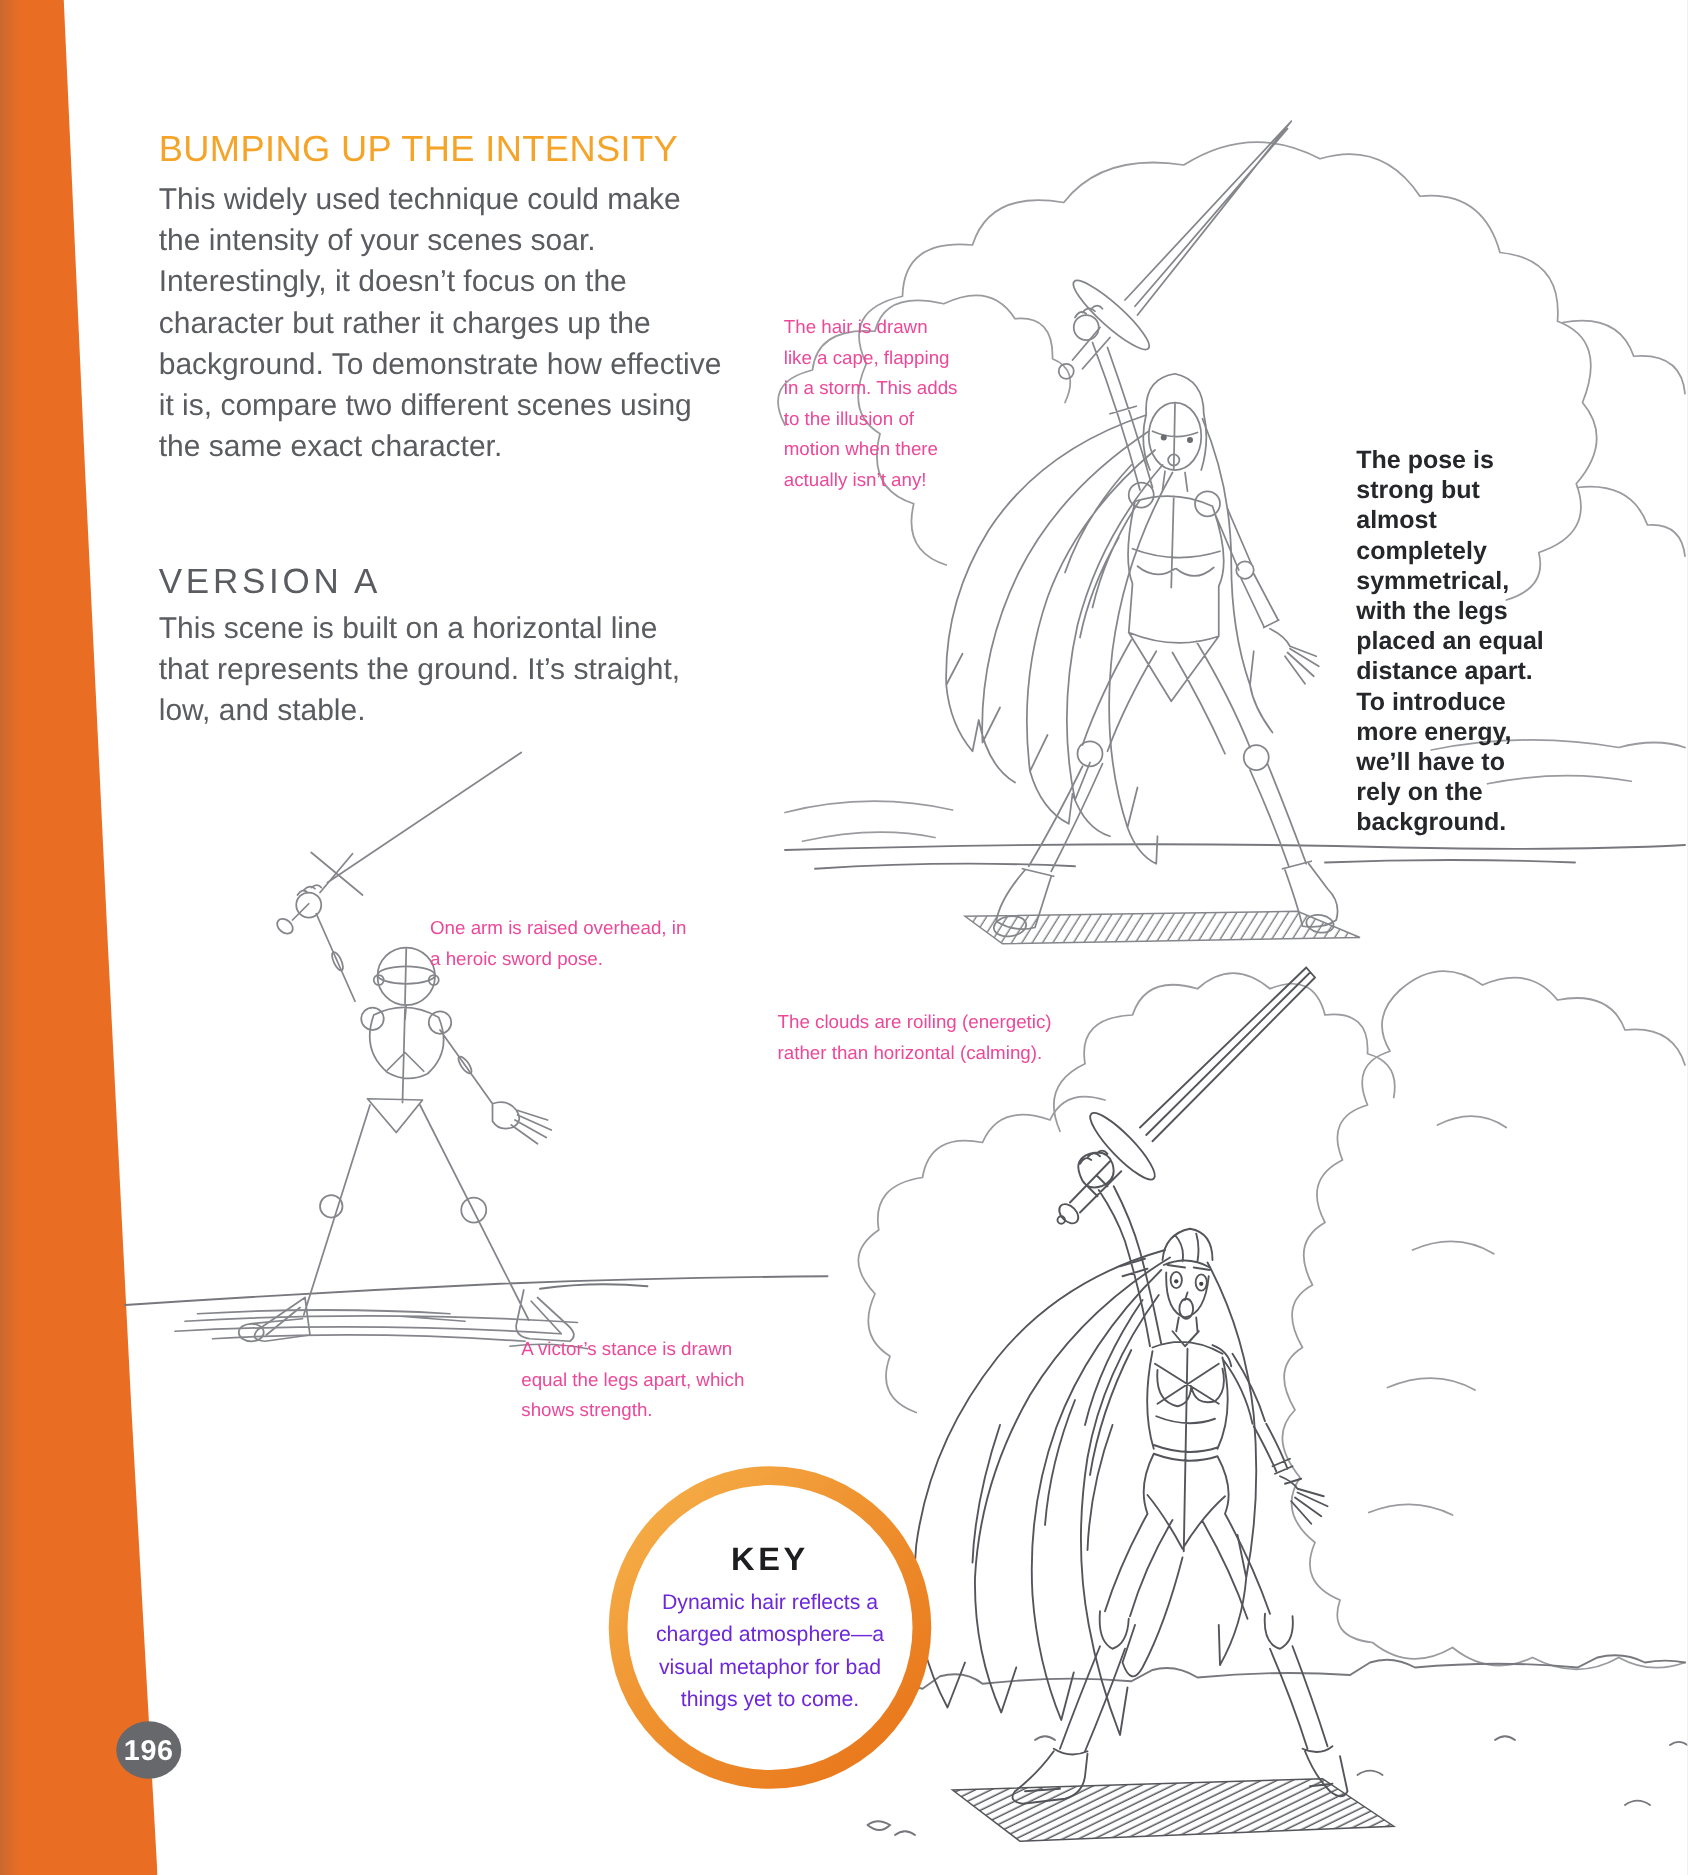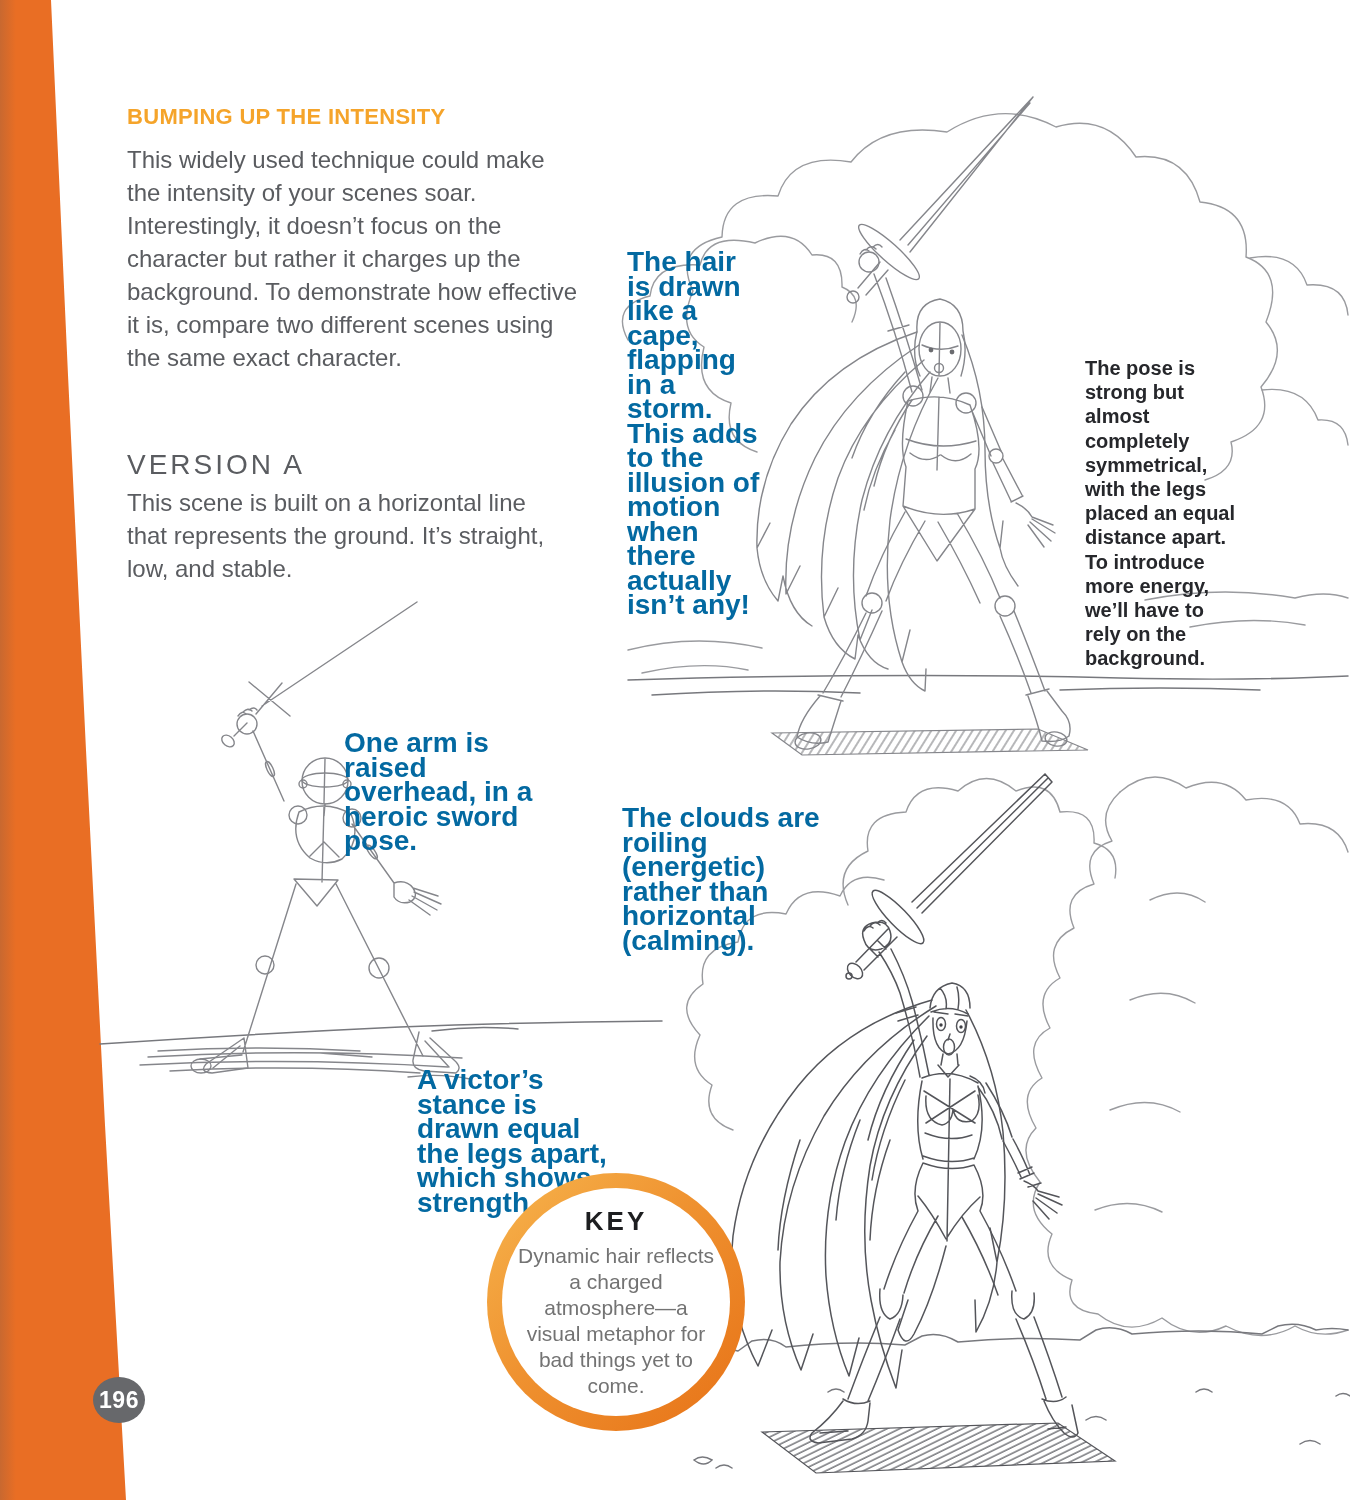--- a/index.html
+++ b/index.html
@@ -13,52 +13,52 @@
     clip-path:polygon(0 0,51px 0,68px 25%,86px 50%,105px 75%,126px 100%,0 100%);
     background:linear-gradient(90deg,rgba(84,84,90,.22) 0px,rgba(84,84,90,0) 16px),#E96E24;
   }
   .pagenum{
     position:absolute;left:93px;top:1377px;width:52px;height:46px;border-radius:50%;
     background:#67686B;color:#fff;font-weight:bold;font-size:23px;line-height:46px;
     text-align:center;letter-spacing:.5px;
   }
   .title{
     position:absolute;left:127px;top:104px;width:520px;
-    color:#F5A42A;font-size:22px;font-weight:bold;letter-spacing:.3px;
+    color:#F5A42A;font-size:29px;font-weight:normal;letter-spacing:.3px;
   }
   .copy{
     position:absolute;color:#5a5c60;font-size:24px;line-height:33px;font-weight:400;
   }
   .intro-body{left:127px;top:143px;width:452px;}
   .version-head{
     position:absolute;left:127px;top:449px;color:#5a5c60;font-size:28px;letter-spacing:3px;
   }
   .version-body{left:127px;top:486px;width:430px;}
   .note{
-    position:absolute;color:#0369a1;font-size:28px;line-height:24.5px;font-weight:700;
+    position:absolute;color:#ec4899;font-size:15px;line-height:24.5px;font-weight:400;
   }
   .note-hair{left:627px;top:250px;width:140px;}
   .note-arm{left:344px;top:731px;width:210px;}
   .note-clouds{left:622px;top:806px;width:220px;}
   .note-stance{left:417px;top:1068px;width:190px;}
   .note-pose{
     left:1085px;top:356px;width:156px;
     color:#26272B;font-weight:bold;font-size:20px;line-height:24.2px;
   }
   .keycircle{
     position:absolute;left:487px;top:1173px;width:258px;height:258px;border-radius:50%;
     background:linear-gradient(135deg,#F6B14A 5%,#EF9230 45%,#E8761A 92%);
     display:flex;align-items:center;justify-content:center;
   }
   .keyinner{
     width:228px;height:228px;border-radius:50%;background:#fff;
     display:flex;flex-direction:column;align-items:center;justify-content:center;text-align:center;
   }
   .keyhead{color:#1d1e20;font-weight:bold;font-size:26px;letter-spacing:3px;margin-bottom:6px;}
-  .keybody{width:198px;color:#737373;font-size:21px;line-height:26px;}
+  .keybody{width:198px;color:#6d28d9;font-size:17px;line-height:26px;}
   svg.sketch{position:absolute;left:0;top:0;pointer-events:none;}
   .cl{fill:none;stroke:#9a9b9f;stroke-width:1.4;stroke-linecap:round;stroke-linejoin:round;}
   .gnd{fill:none;stroke:#77787d;stroke-width:1.5;stroke-linecap:round;}
   .fig{fill:none;stroke:#85868b;stroke-width:1.4;stroke-linecap:round;stroke-linejoin:round;}
   .figd{fill:none;stroke:#54555a;stroke-width:1.5;stroke-linecap:round;stroke-linejoin:round;}
   .dot{fill:#6b6c70;stroke:none;}
   .dotd{fill:#404146;stroke:none;}
 </style>
 </head>
 <body>

